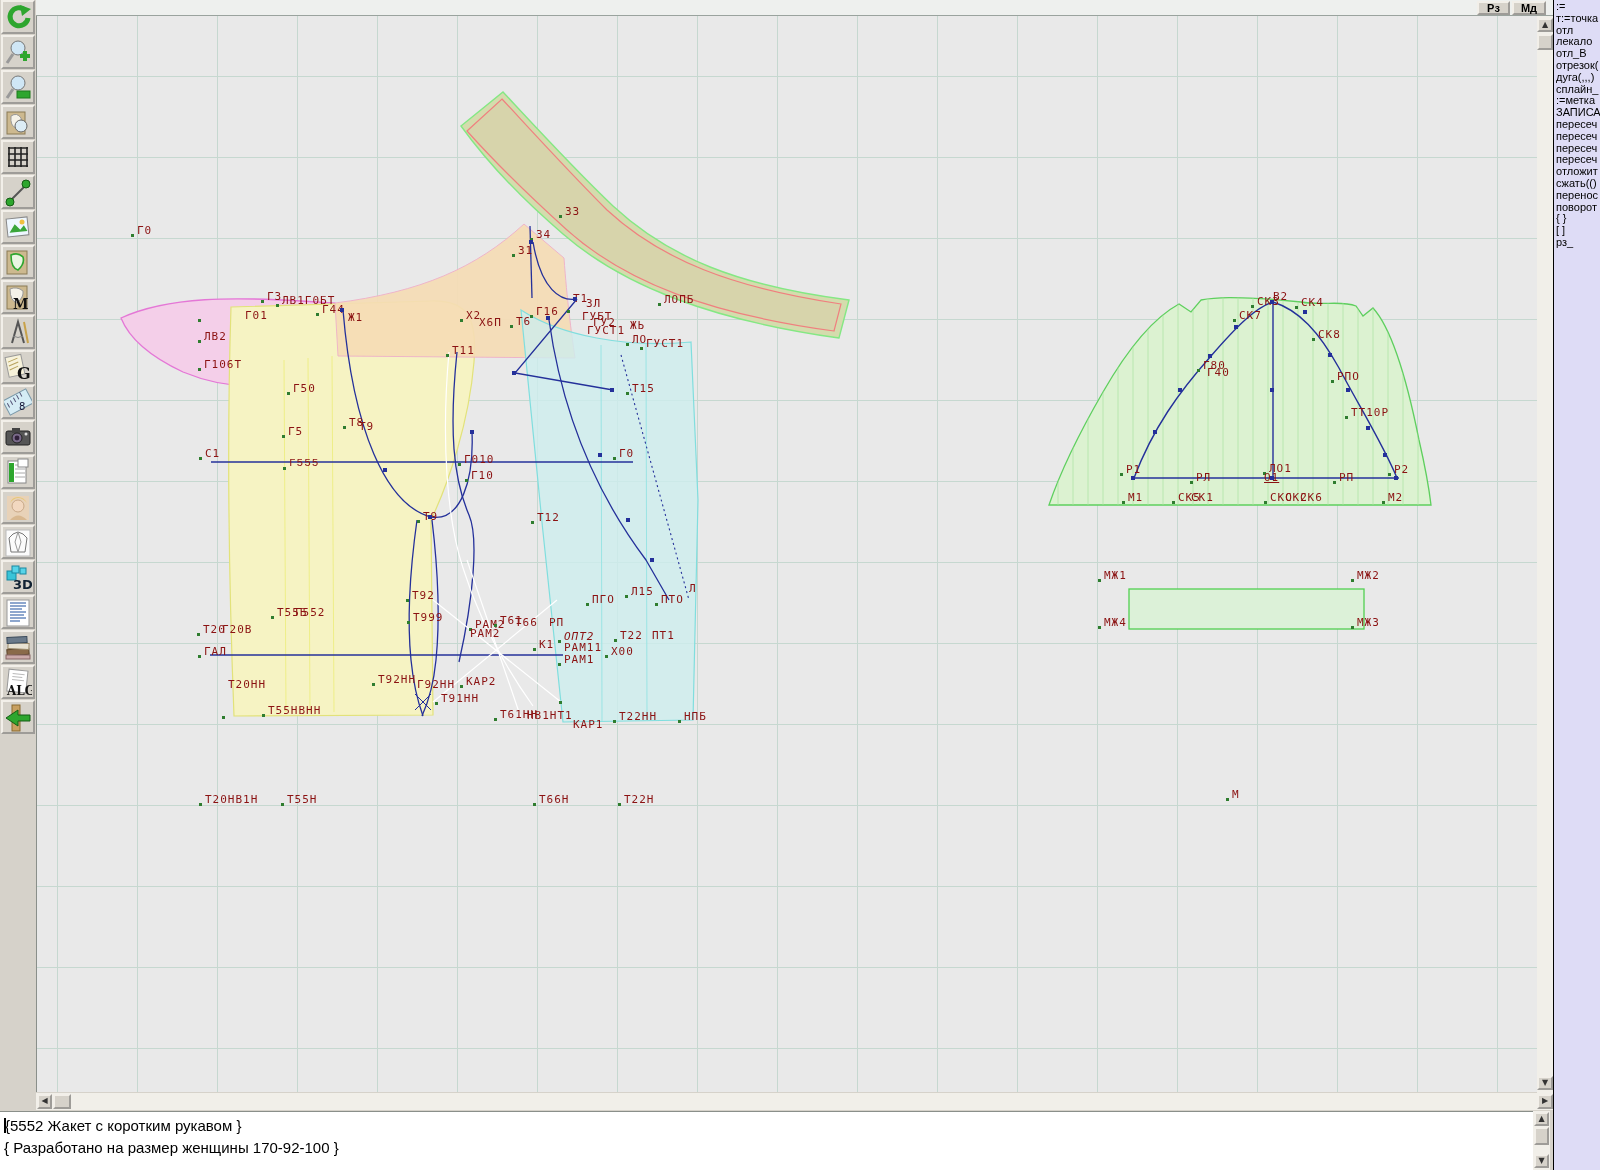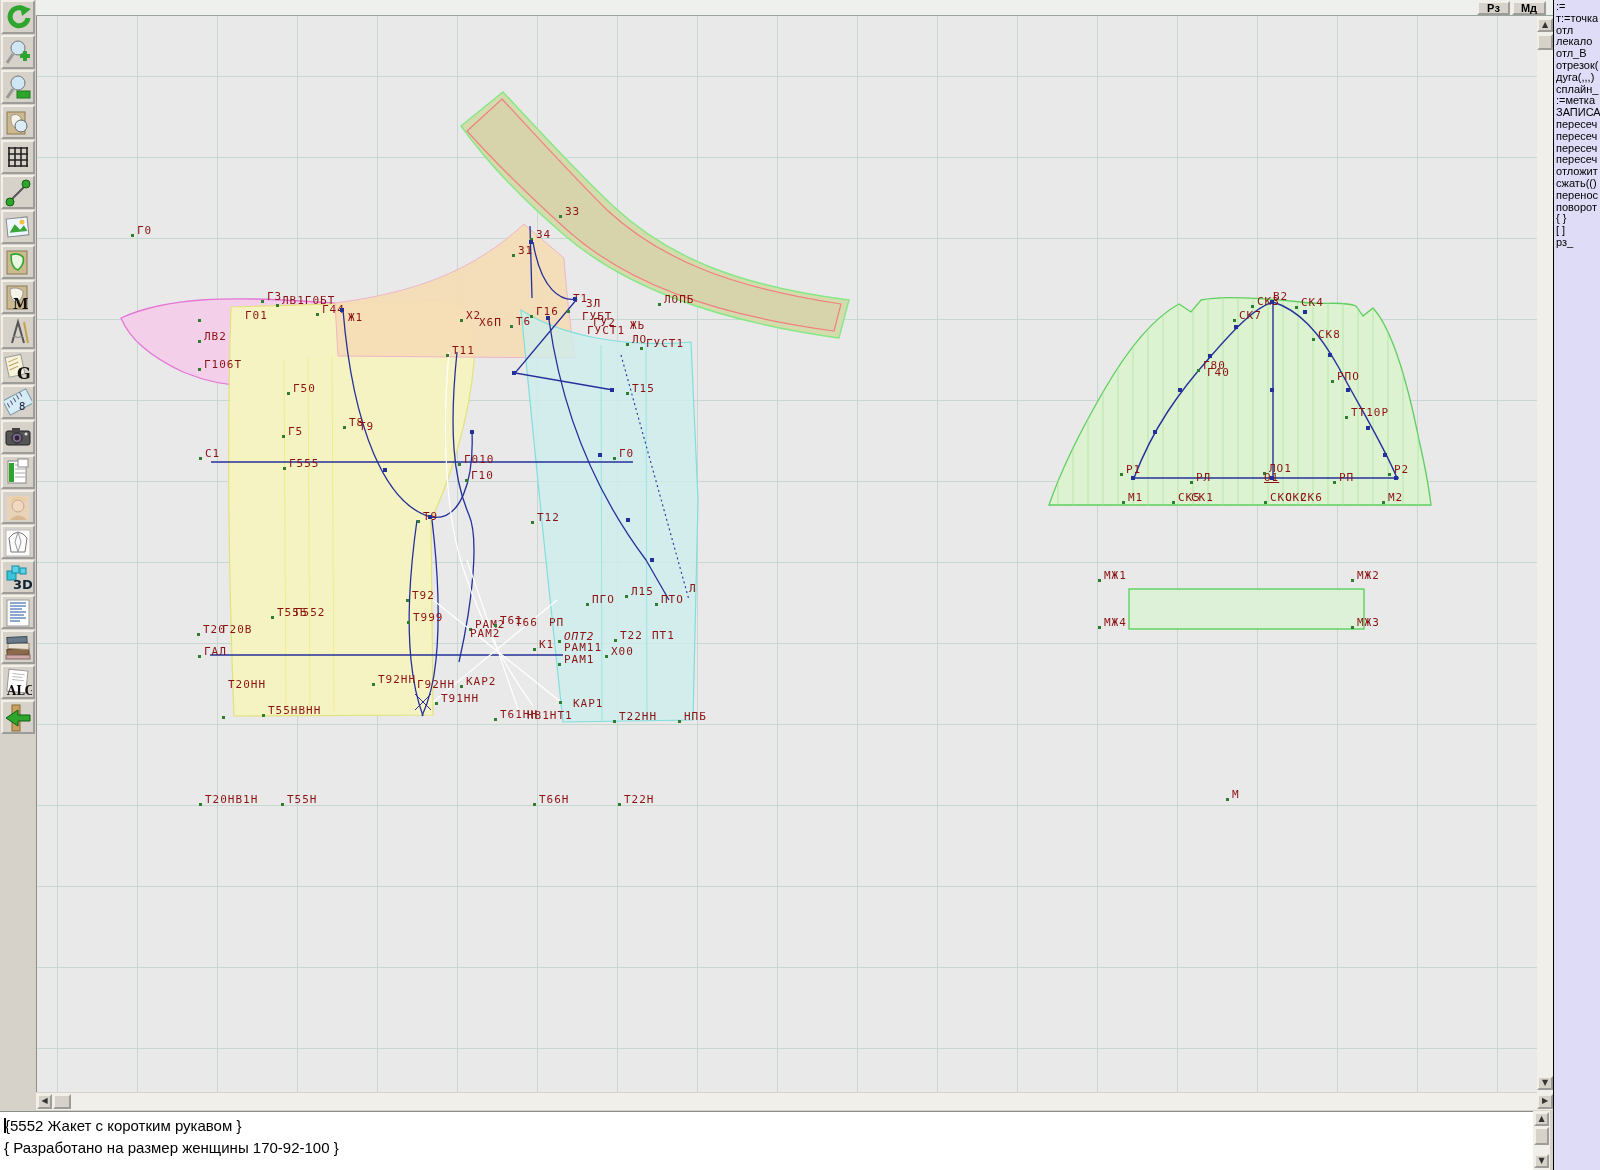--- a/index.html
+++ b/index.html
@@ -279,21 +279,21 @@
     <div class="mark" style="left: 198px; top: 368px;"></div>
     <span class="lbl" style="left: 293px; top: 382px;">Г50</span>
     <div class="mark" style="left: 287px; top: 392px;"></div>
     <span class="lbl" style="left: 288px; top: 425px;">Г5</span>
     <div class="mark" style="left: 282px; top: 435px;"></div>
     <span class="lbl" style="left: 349px; top: 416px;">Т8</span>
     <div class="mark" style="left: 343px; top: 426px;"></div>
     <span class="lbl" style="left: 359px; top: 420px;">Т9</span>
     <span class="lbl" style="left: 205px; top: 447px;">С1</span>
     <div class="mark" style="left: 199px; top: 457px;"></div>
-    <span class="lbl" style="left: 289px; top: 457px;">Г555</span>
+    <span class="lbl" style="left: 289px; top: 457px; font-family: Liberation Mono, monospace;">Г555</span>
     <div class="mark" style="left: 283px; top: 467px;"></div>
     <span class="lbl" style="left: 464px; top: 453px;">Г010</span>
     <div class="mark" style="left: 458px; top: 463px;"></div>
     <span class="lbl" style="left: 619px; top: 447px;">Г0</span>
     <div class="mark" style="left: 613px; top: 457px;"></div>
     <span class="lbl" style="left: 471px; top: 469px;">Г10</span>
     <div class="mark" style="left: 465px; top: 479px;"></div>
     <span class="lbl" style="left: 423px; top: 510px;">Т9</span>
     <div class="mark" style="left: 417px; top: 520px;"></div>
     <span class="lbl" style="left: 537px; top: 511px;">Т12</span>
@@ -359,21 +359,21 @@
     <div class="mark" style="left: 605px; top: 655px;"></div>
     <span class="lbl" style="left: 564px; top: 653px;">РАМ1</span>
     <div class="mark" style="left: 558px; top: 663px;"></div>
     <span class="lbl" style="left: 378px; top: 673px;">Т92НН</span>
     <div class="mark" style="left: 372px; top: 683px;"></div>
     <span class="lbl" style="left: 417px; top: 678px;">Г92НН</span>
     <span class="lbl" style="left: 466px; top: 675px;">КАР2</span>
     <div class="mark" style="left: 460px; top: 685px;"></div>
     <span class="lbl" style="left: 441px; top: 692px;">Т91НН</span>
     <div class="mark" style="left: 435px; top: 702px;"></div>
-    <span class="lbl" style="left: 565px; top: 697px; padding-left: 8px;">КАР1</span>
+    <span class="lbl" style="left: 565px; top: 718px; padding-left: 8px;">КАР1</span>
     <div class="mark" style="left: 559px; top: 701px;"></div>
     <span class="lbl" style="left: 228px; top: 678px;">Т20НН</span>
     <div class="mark" style="left: 222px; top: 716px;"></div>
     <span class="lbl" style="left: 268px; top: 704px;">Т55НВНН</span>
     <div class="mark" style="left: 262px; top: 714px;"></div>
     <span class="lbl" style="left: 500px; top: 708px;">Т61НН</span>
     <div class="mark" style="left: 494px; top: 718px;"></div>
     <span class="lbl" style="left: 527px; top: 709px;">НВ1НТ1</span>
     <span class="lbl" style="left: 619px; top: 710px;">Т22НН</span>
     <div class="mark" style="left: 613px; top: 720px;"></div>

